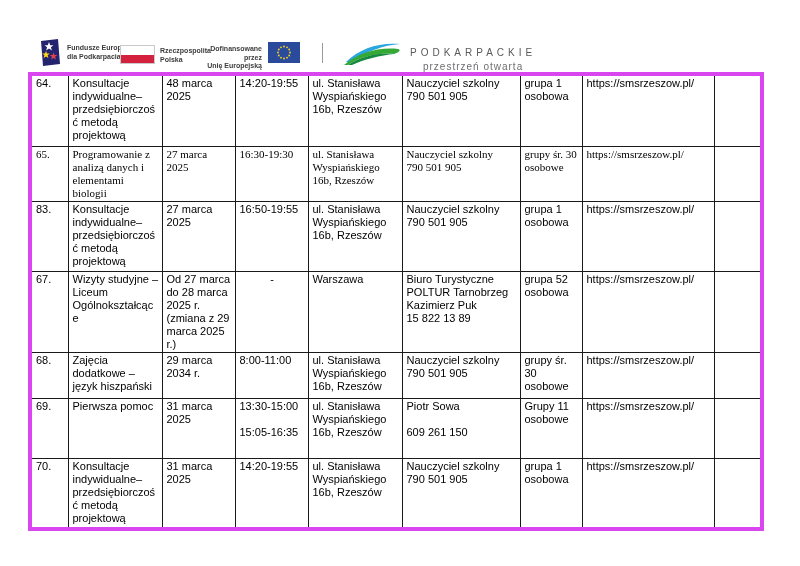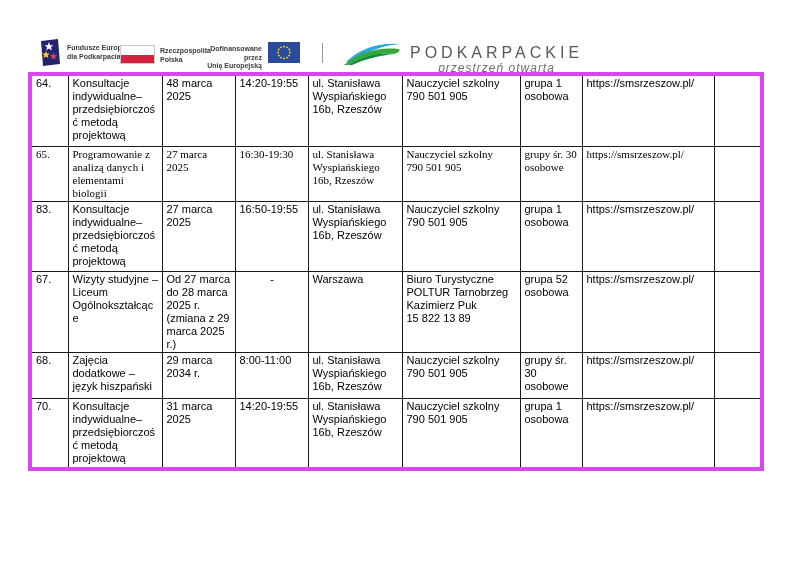--- a/index.html
+++ b/index.html
@@ -15,22 +15,22 @@
   .pl-flag .w{height:50%;background:#ffffff;}
   .pl-flag .r{height:50%;background:#d4213d;}
   .rp-label{position:absolute;left:160px;top:47px;}
   .dof-label{position:absolute;left:196px;top:45px;width:66px;text-align:right;}
   .eu-flag{position:absolute;left:268px;top:42px;width:32px;height:21px;background:#2a4b9b;}
   .eu-flag svg{display:block;}
   .hdr-sep{position:absolute;left:322px;top:43px;width:1px;height:20px;background:#9a9a9a;}
   .pk-group{position:absolute;left:344px;top:40px;display:flex;align-items:flex-start;gap:8px;}
   .pk-wave svg{display:block;}
   .pk-text{padding-top:6px;}
-  .pk-title{font-size:16px;letter-spacing:4px;color:#58595b;line-height:14px;}
-  .pk-sub{font-size:12px;letter-spacing:1px;color:#6d6e71;text-align:center;margin-top:1px;font-style:italic;}
+  .pk-title{font-size:10px;letter-spacing:4px;color:#58595b;line-height:14px;}
+  .pk-sub{font-size:10px;letter-spacing:1px;color:#6d6e71;text-align:center;margin-top:1px;}
   
   table.doc{position:absolute;left:28px;top:72px;width:732px;border-collapse:collapse;table-layout:fixed;}
   table.doc{border:4px solid #d946ef;}
   table.doc td{border:1.4px solid #1a1a1a;vertical-align:top;padding:1px 3px 1px 4px;
       font-size:11px;line-height:13px;white-space:pre-line;overflow:hidden;
       word-wrap:break-word;}
   td.dash{text-align:center;padding-top:36px;}
   tr.r64{height:72px;} tr.r65{height:54px;font-family:Liberation Serif, serif;} tr.r66{height:70px;} tr.r67{height:80px;margin-left:44px;}
   tr.r68{height:46px;} tr.r69{height:60px;} tr.r70{height:71px;padding-left:14px;}
 </style>
@@ -205,20 +205,39 @@
         <td>ul. Stanisława
 Wyspiańskiego
 16b, Rzeszów</td>
         <td>Nauczyciel szkolny
 790 501 905</td>
         <td>grupy śr. 30
 osobowe</td>
         <td>https://smsrzeszow.pl/</td>
         <td></td>
       </tr>
+      <tr class="r69">
+        <td>69.</td>
+        <td>Pierwsza pomoc</td>
+        <td>31 marca
+2025</td>
+        <td>13:30-15:00
+
+15:05-16:35</td>
+        <td>ul. Stanisława
+Wyspiańskiego
+16b, Rzeszów</td>
+        <td>Piotr Sowa
+
+609 261 150</td>
+        <td>Grupy 11
+osobowe</td>
+        <td>https://smsrzeszow.pl/</td>
+        <td></td>
+      </tr>
       <tr class="r70">
         <td>70.</td>
         <td>Konsultacje
 indywidualne–
 przedsiębiorczoś
 ć metodą
 projektową</td>
         <td>31 marca
 2025</td>
         <td>14:20-19:55</td>

